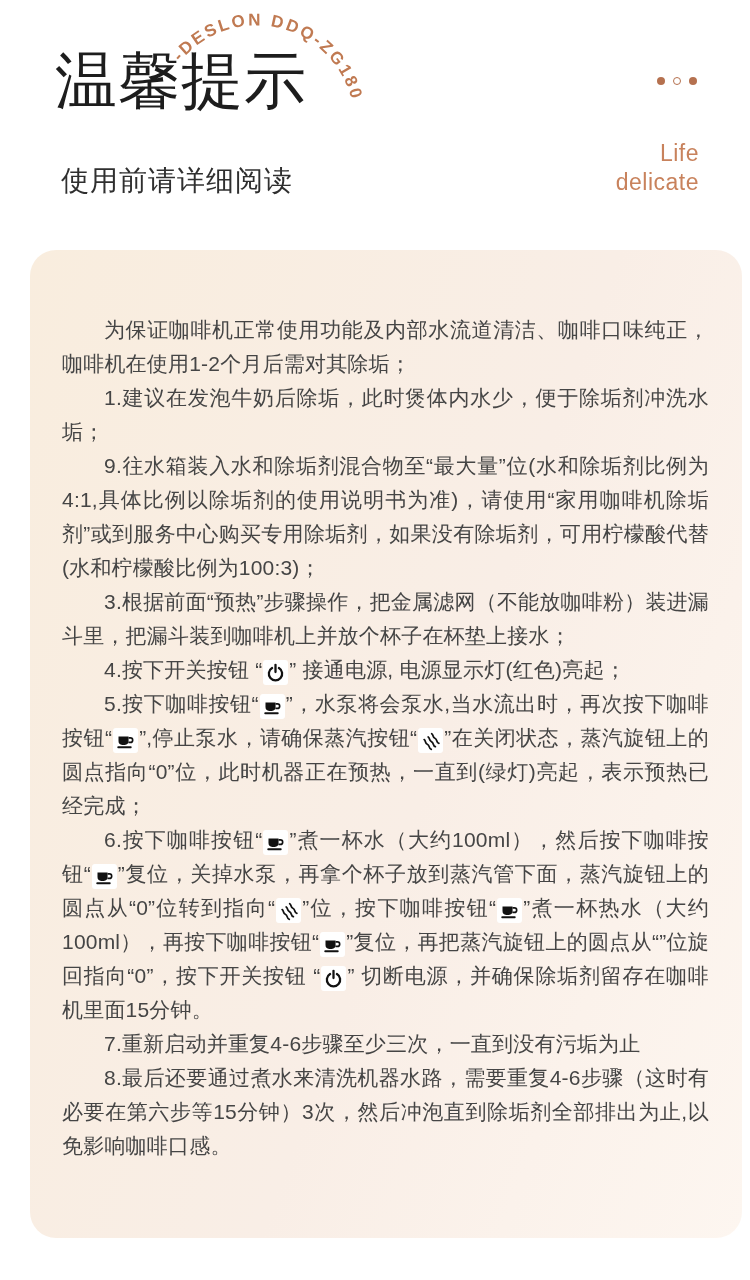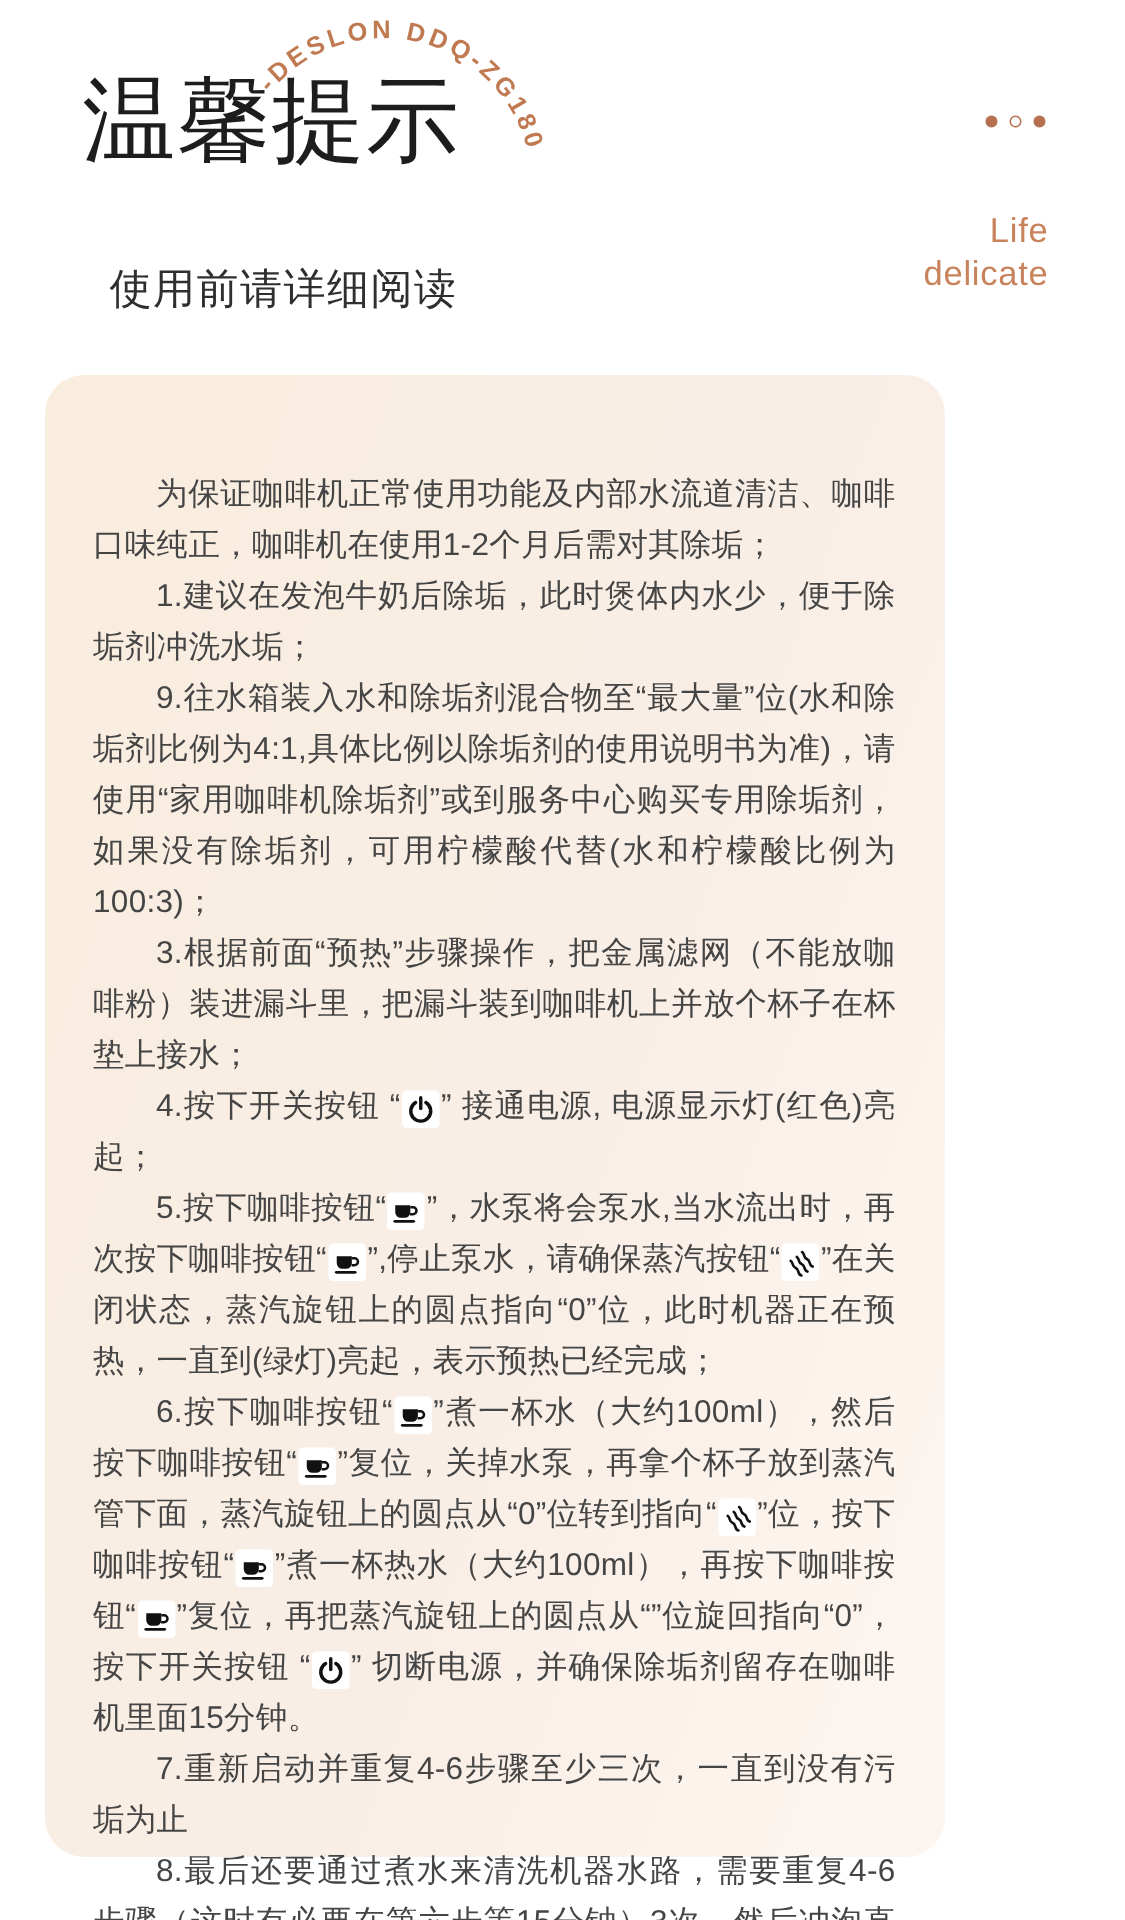--- a/index.html
+++ b/index.html
@@ -12,33 +12,33 @@
   .arc-svg{position:absolute;left:156px;top:4px;pointer-events:none;}
   .arc-svg text{
     font-family:"Liberation Sans","DejaVu Sans",sans-serif;
     font-size:17px;font-weight:700;letter-spacing:2.5px;fill:#c07a52;
   }
   .title{
     position:absolute;left:55px;top:44px;margin:0;
     font-size:62px;font-weight:400;color:#1d1d1d;letter-spacing:1px;line-height:1.2;
   }
   .subtitle{
-    position:absolute;left:55px;top:156px;margin:18px;
+    position:absolute;left:55px;top:156px;margin:6px;
     font-size:28px;font-weight:500;color:#2f2f2f;letter-spacing:1px;
   }
   .dots{position:absolute;top:77px;right:53px;display:flex;align-items:center;gap:8px;}
   .dot{width:8px;height:8px;border-radius:50%;background:#b5714f;display:inline-block;}
   .dot.hollow{background:transparent;border:1.6px solid #b5714f;width:6px;height:6px;}
   .brand{
     position:absolute;top:139px;right:51px;text-align:right;
     color:#c8825c;font-size:23px;line-height:29px;font-weight:500;letter-spacing:0.5px;
   }
   .brand span{display:block;}
   .card{
-    position:absolute;left:30px;top:250px;width:600px;height:988px;box-sizing:border-box;
+    position:absolute;left:30px;top:250px;width:712px;height:988px;box-sizing:border-box;
     border-radius:26px;padding:63px 33px 0 32px;
     background:linear-gradient(110deg,#f9edde 0%,#f9eee6 55%,#fdf6f0 100%);
   }
   .para{
     margin:0;text-indent:2em;text-align:justify;
     font-size:21px;line-height:34px;color:#454545;letter-spacing:0.2px;
   }
   .icon-chip{
     display:inline-flex;align-items:center;justify-content:center;
     width:25px;height:25px;background:#ffffff;border-radius:3px;

